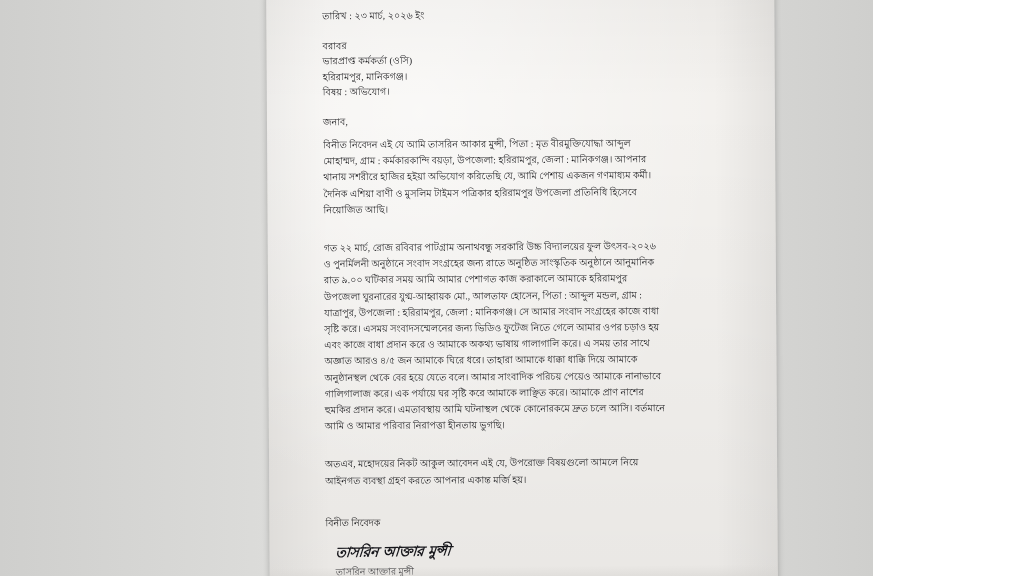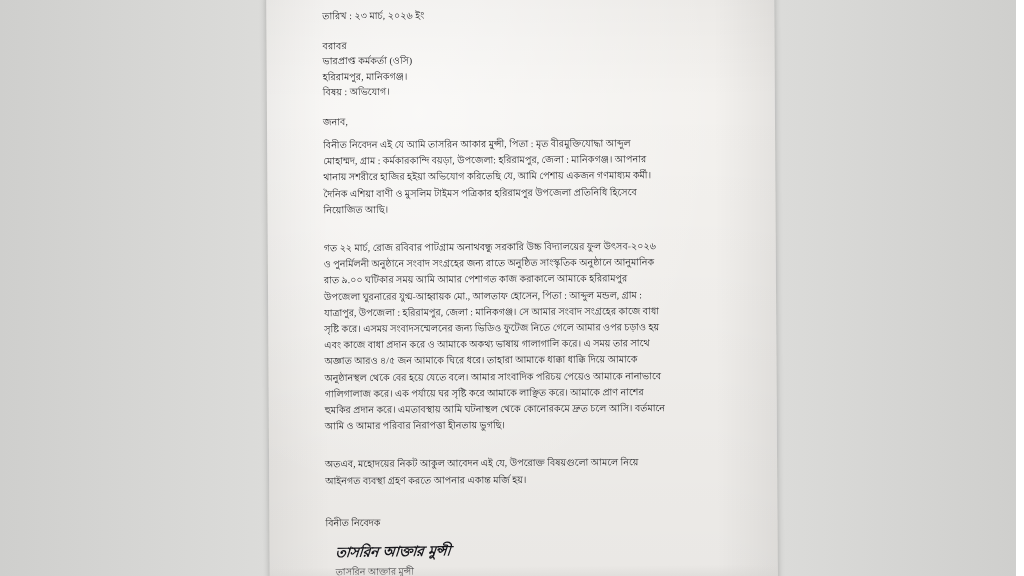--- a/index.html
+++ b/index.html
@@ -8,21 +8,21 @@
     background: #ffffff;
   }
   body {
     width: 1024px;
     height: 576px;
     overflow: hidden;
     font-family: "Liberation Sans", sans-serif;
   }
   #stage {
     position: relative;
-    width: 1016px;
+    width: 873px;
     height: 576px;
     background: #0f766e;
     overflow: hidden;
   }
   
   .bg-left, .bg-right {
     position: absolute;
     top: 0;
     height: 576px;
     background: linear-gradient(90deg, #cfcfcd 0%, #dcdcda 100%);

